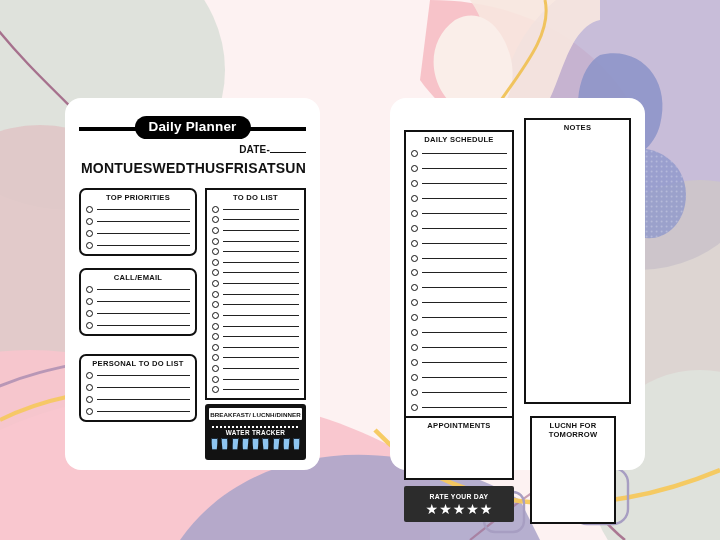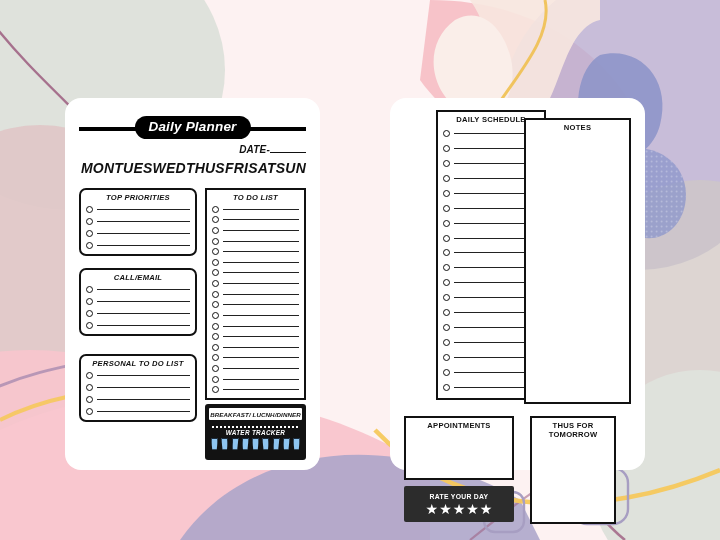--- a/index.html
+++ b/index.html
@@ -10,21 +10,21 @@
     position: relative;
   }
   #bg { position: absolute; inset: 0; width: 720px; height: 540px; z-index: 0; }
 
   .page {
     position: absolute;
     background: #ffffff;
     border-radius: 16px;
     z-index: 5;
   }
-  #page-left  { left: 65px;  top: 98px;  width: 255px; height: 372px; font-style: italic; }
+  #page-left  { left: 65px;  top: 98px;  width: 255px; height: 372px; }
   #page-right { left: 390px; top: 98px;  width: 255px; height: 372px; }
 
   
   .hdr { position: absolute; left: 14px; top: 18px; width: 227px; height: 26px; }
   .hdr-rule { position: absolute; top: 11px; left: 0; width: 227px; height: 4px; background: #000; }
   .hdr-pill {
     position: absolute; left: 50%; top: 0; transform: translateX(-50%);
     background: #000; color: #fff; border-radius: 13px;
     padding: 4px 14px 5px; font-size: 13.5px; font-weight: 700;
     letter-spacing: .2px; white-space: nowrap; line-height: 1.05;
@@ -84,21 +84,21 @@
     letter-spacing: .3px; margin-bottom: 2px;
   }
   .cups { display: flex; justify-content: space-between; padding: 0 2px; }
   .cup {
     width: 7px; height: 12px; background: #8ec5f0;
     border: .8px solid #1c2b3a;
     clip-path: polygon(0 0, 100% 0, 82% 100%, 18% 100%);
   }
 
   
-  #daily-schedule { left: 14px;  top: 12px; width: 110px; height: 290px; margin-left: 32px; }
+  #daily-schedule { left: 14px;  top: 32px; width: 110px; height: 290px; }
   #notes          { left: 134px; top: 20px; width: 107px; height: 286px; }
 
   #appointments-r { left: 14px;  top: 318px; width: 110px; height: 64px; }
   #note-tomorrow-r{ left: 140px; top: 318px; width: 86px;  height: 108px; }
 
   #rate-day {
     position: absolute; left: 14px; top: 388px; width: 110px; height: 36px;
     background: #2c2c2c; border-radius: 2px;
     display: flex; flex-direction: column; align-items: center;
     justify-content: center; gap: 2px;
@@ -422,21 +422,21 @@
 
   <div class="box" id="notes">
     <div class="box-title">NOTES</div>
   </div>
 
   <div class="box" id="appointments-r">
     <div class="box-title">APPOINTMENTS</div>
   </div>
 
   <div class="box" id="note-tomorrow-r">
-    <div class="box-title">THUS FOR TOMORROW</div>
+    <div class="box-title">LUCNH FOR TOMORROW</div>
   </div>
 
   <div id="rate-day">
     <div class="rate-title">RATE YOUR DAY</div>
     <div class="stars">
         <span class="star">★</span>
         <span class="star">★</span>
         <span class="star">★</span>
         <span class="star">★</span>
         <span class="star">★</span>

